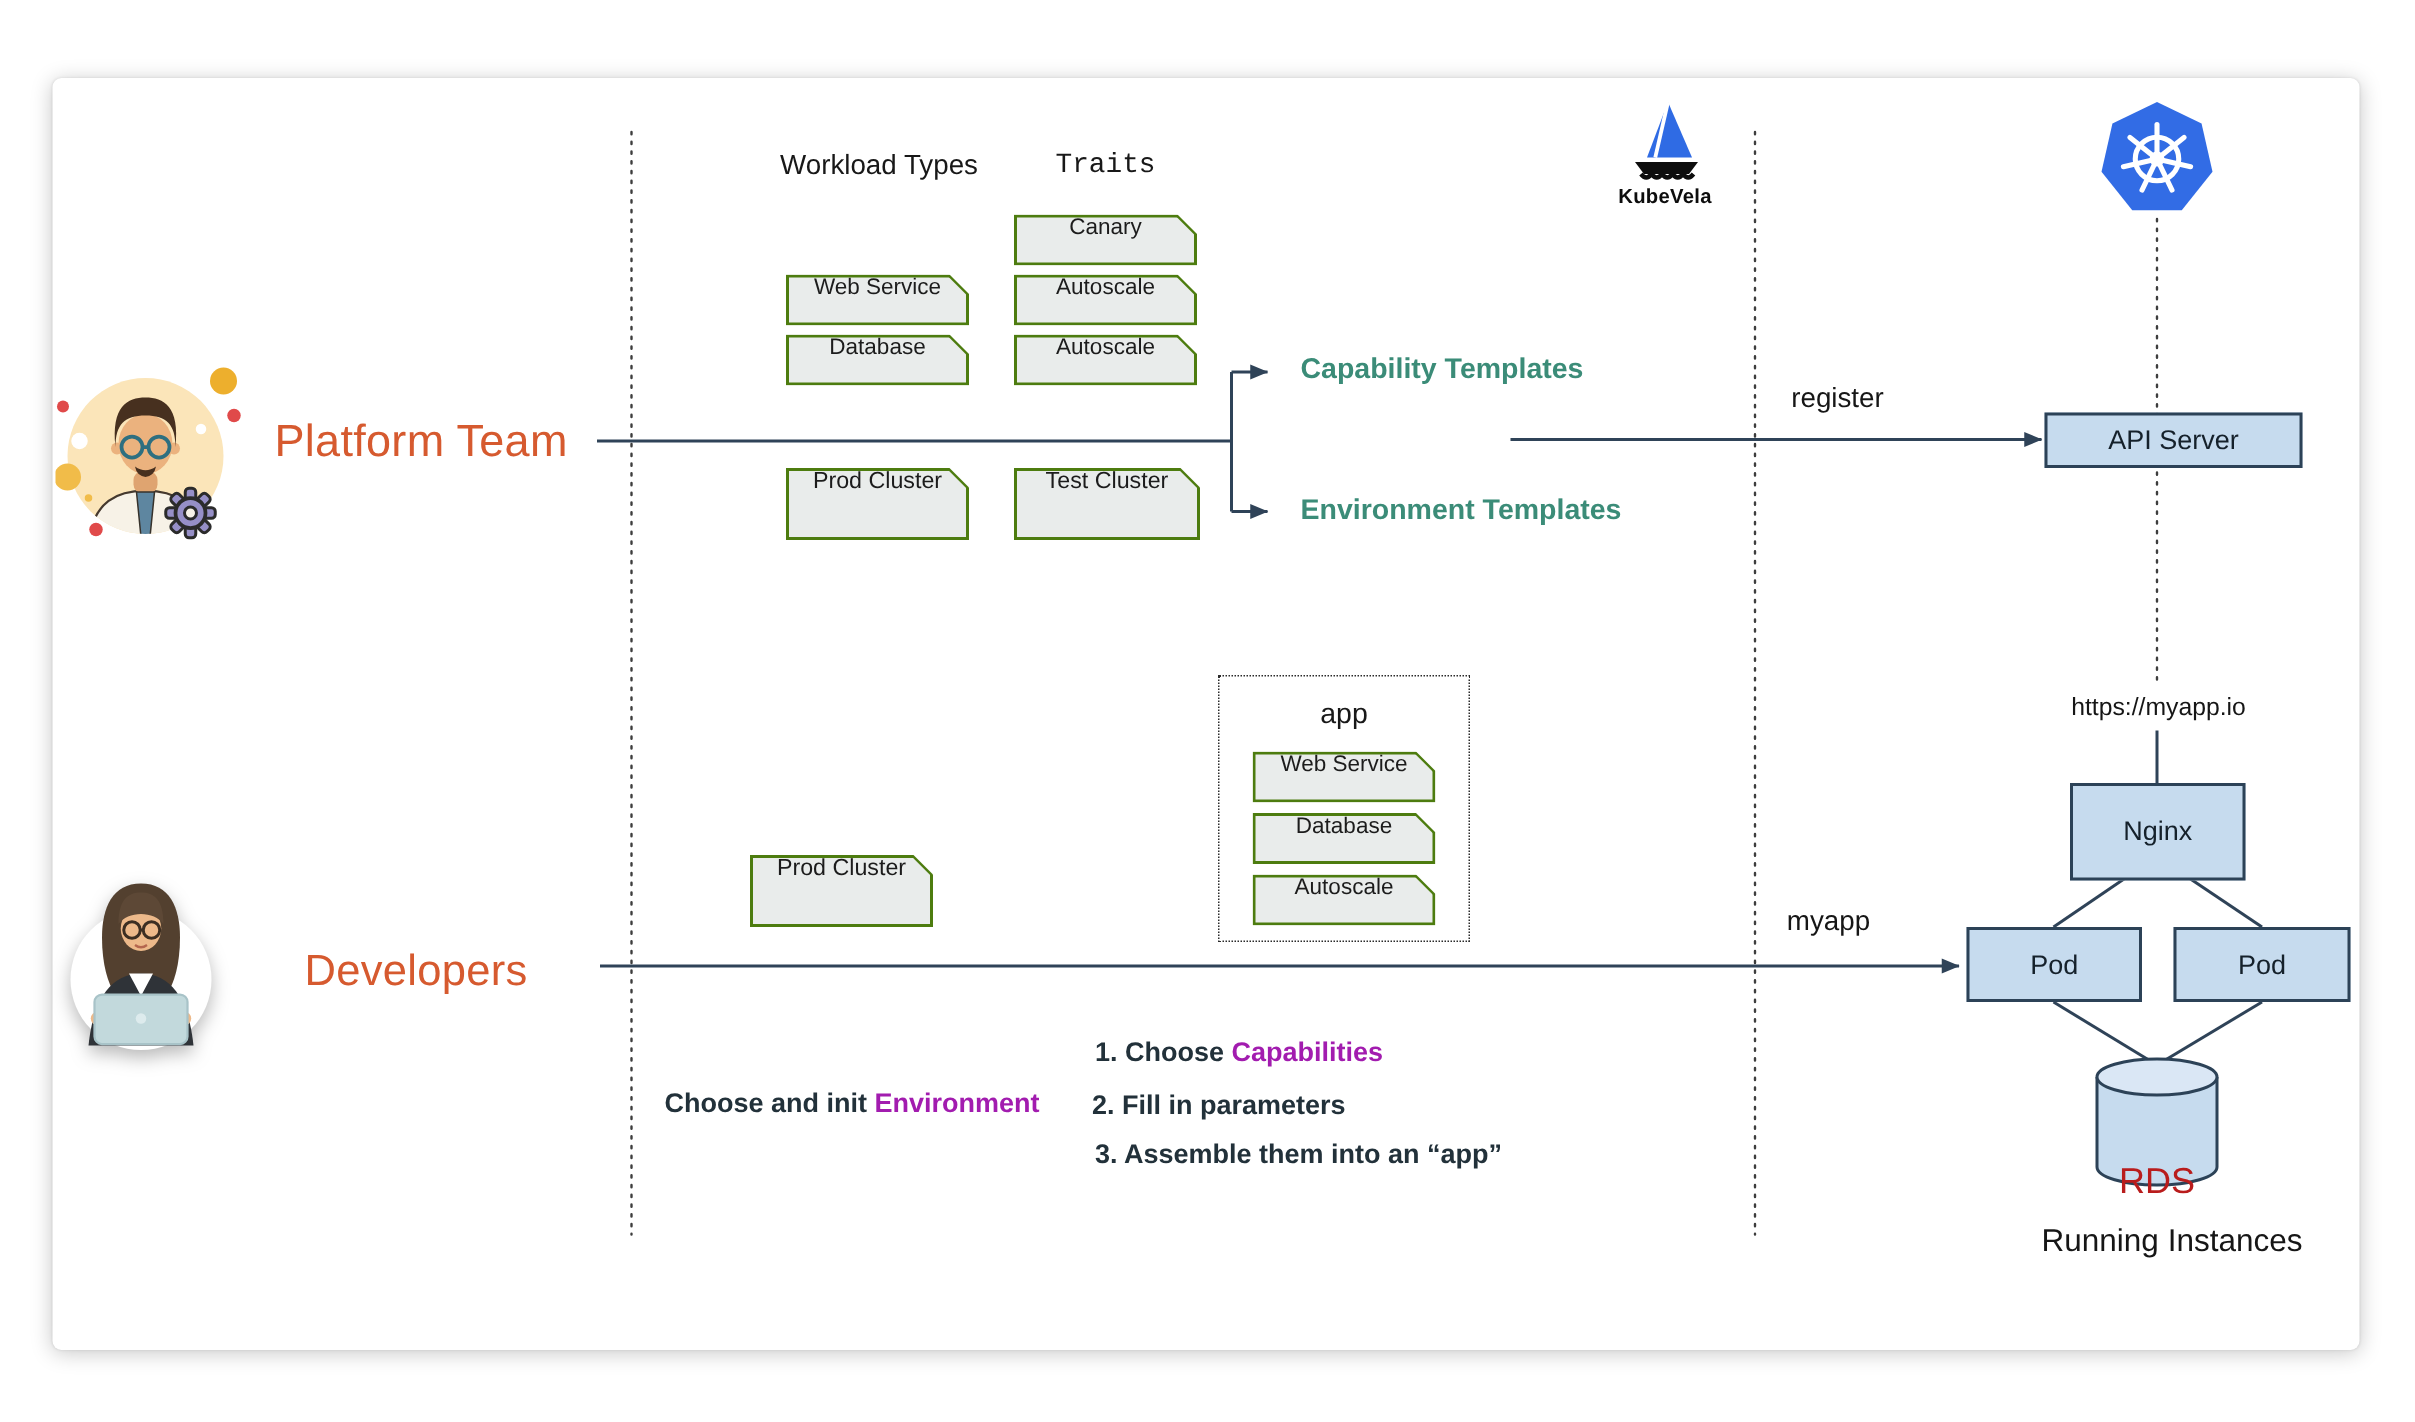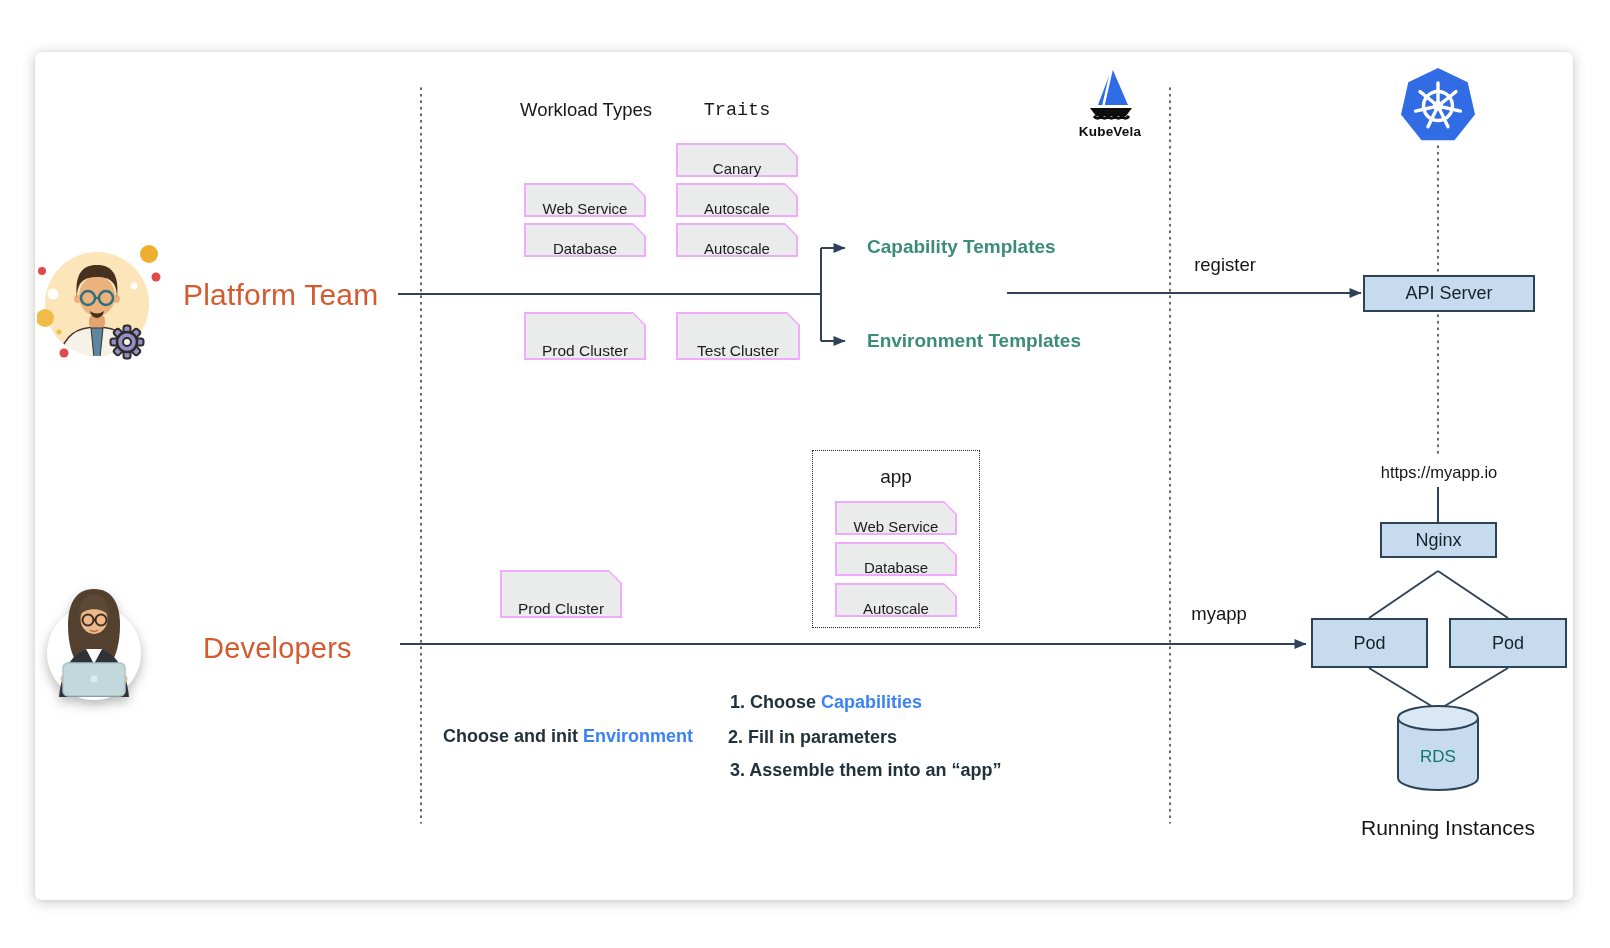--- a/index.html
+++ b/index.html
@@ -17,59 +17,59 @@
     box-shadow: 0 2px 14px rgba(0,0,0,0.22), 0 0 2px rgba(0,0,0,0.10);
   }
   svg.wires { position:absolute; left:0; top:0; width:1610px; height:948px; }
   .abs { position:absolute; }
   .ctr { position:absolute; transform:translate(-50%,-50%); white-space:nowrap; }
   .left-anchor { position:absolute; transform:translateY(-50%); white-space:nowrap; }
 
   
   .tag {
     position:absolute;
-    background:#f0abfc;
+    background:#4d7c0f;
     clip-path: polygon(0 0, calc(100% - 13px) 0, 100% 13px, 100% 100%, 0 100%);
-    display:flex; align-items:flex-end; justify-content:center;
+    display:flex; align-items:flex-start; justify-content:center;
   }
   .tag::before {
     content:''; position:absolute; inset:1.6px;
     background:#E9ECEB;
     clip-path: polygon(0 0, calc(100% - 12px) 0, 100% 12px, 100% 100%, 0 100%);
   }
   .tag span { position:relative; z-index:1; font-size:15px; color:#1c1c1c; }
   .tag.tall span { font-size:15.5px; }
 
   
   .node {
     position:absolute;
     background:#C6DBEE; border:2px solid #2C4257;
     display:flex; align-items:center; justify-content:center;
     font-size:18px; color:#15212b;
   }
 
   .col-title { font-size:18.5px; color:#181818; }
-  .teal { color:#3b82f6; }
+  .teal { color:#a21caf; }
   .teal-bold { color:#3B8C78; font-weight:bold; font-size:19px; }
   .actor-label { color:#D65A2F; font-size:30px; letter-spacing:0.2px; }
   .edge-label { font-size:18.5px; color:#161616; }
   .step { font-size:18px; font-weight:bold; color:#22313a; }
   .url-label { font-size:16.5px; color:#161616; }
   .caption { font-size:21px; color:#161616; }
 
   .app-group {
     position:absolute; left:812px; top:450px; width:168px; height:178px;
     border:1.8px dotted #2b2b2b;
   }
   .app-title { font-size:19px; color:#181818; }
 
   .kv-label { font-size:13.5px; font-weight:bold; color:#0d0d0d; letter-spacing:0.2px; }
 
   .dev-avatar-svg { filter: drop-shadow(0 5px 6px rgba(0,0,0,0.28)); }
-  .rds-label { position:absolute; font-size:17px; color:#0f766e; }
+  .rds-label { position:absolute; font-size:24px; color:#b91c1c;margin-top:31px; }
 </style>
 </head>
 <body>
 
 <div class="canvas">
   <div class="card"></div>
 
   <svg class="wires" viewBox="0 0 1610 948">
     <defs>
       <marker id="arr" viewBox="0 0 13 11" refX="12" refY="5.5" markerWidth="13" markerHeight="11" markerUnits="userSpaceOnUse" orient="auto">
@@ -240,21 +240,21 @@
     <span>1. Choose </span><span class="teal">Capabilities</span>
   </div>
   <div class="left-anchor step" style="left:728px; top:737px;">
     <span>2. Fill in parameters</span>
   </div>
   <div class="left-anchor step" style="left:730px; top:770px;">
     <span>3. Assemble them  into  an “app”</span>
   </div>
 
   <div class="ctr url-label" style="left:1439px; top:472px;">https://myapp.io</div>
-  <div class="node" style="left:1380px; top:522px; width:117px; height:36px;">
+  <div class="node" style="left:1380px; top:522px; width:117px; height:65px;">
       <span>Nginx</span>
     </div>
   <div class="node" style="left:1311px; top:618px; width:117px; height:50px;">
       <span>Pod</span>
     </div>
   <div class="node" style="left:1449px; top:618px; width:118px; height:50px;">
       <span>Pod</span>
     </div>
 
   <svg class="abs" style="left:1396px; top:704px;" width="84" height="88" viewBox="0 0 84 88">

